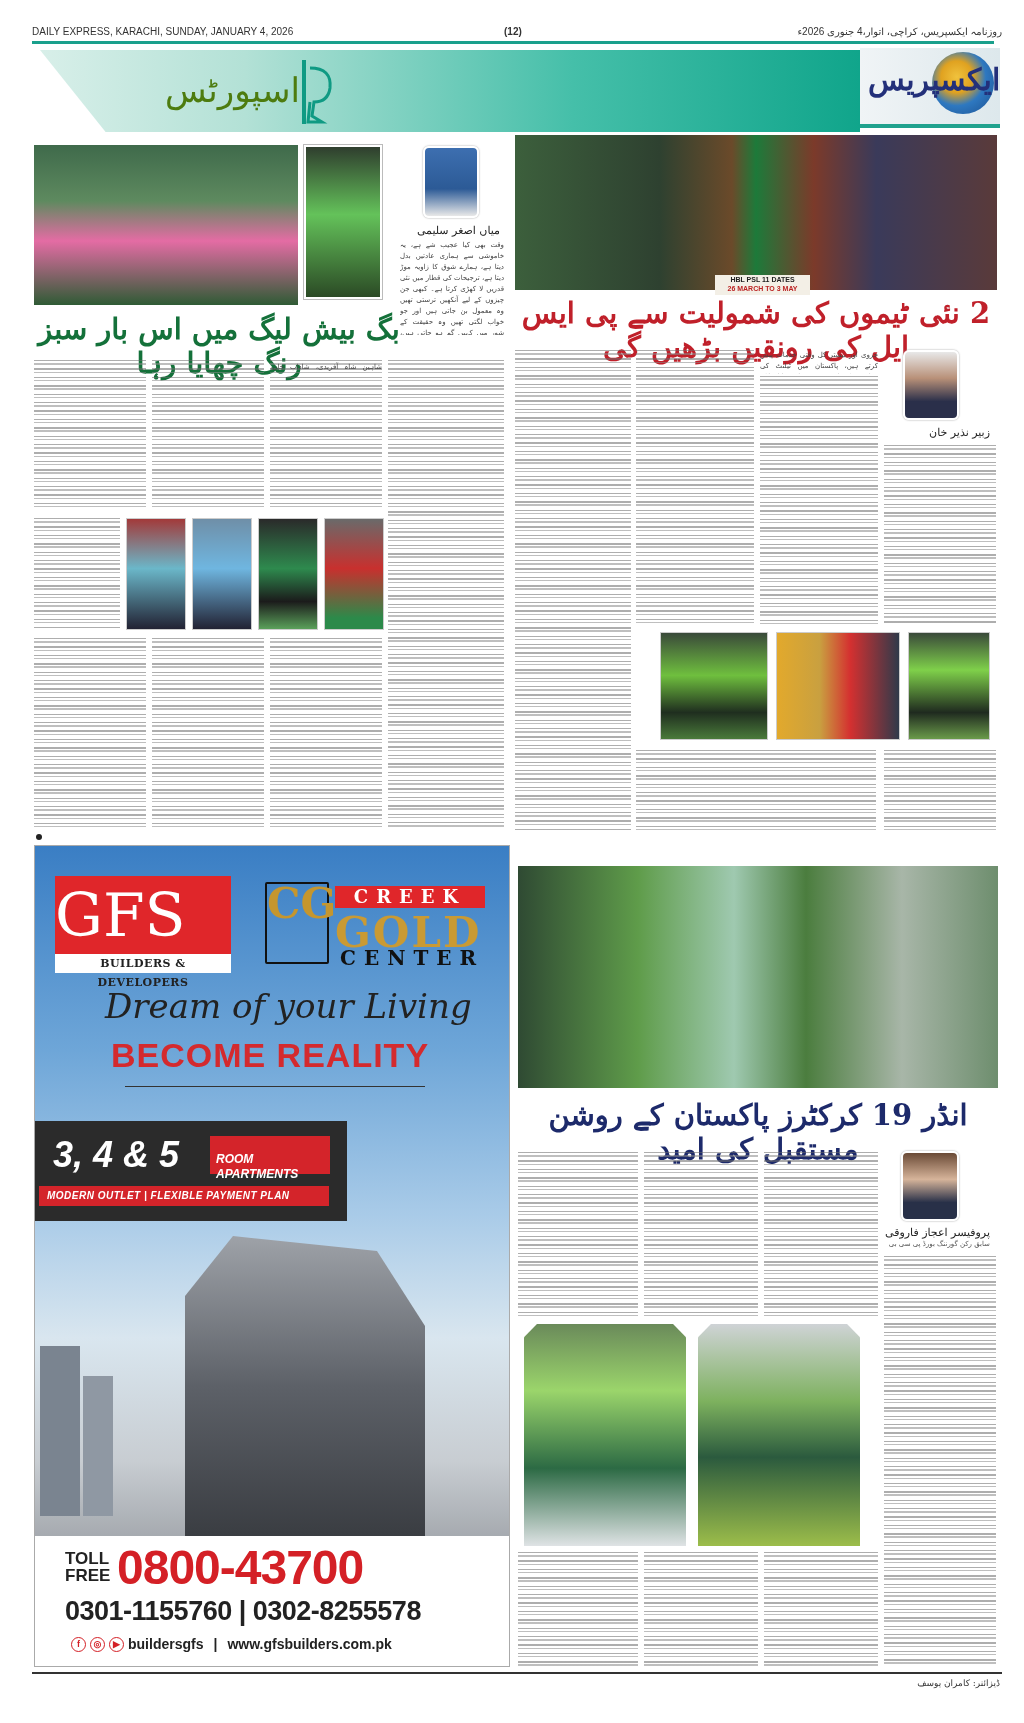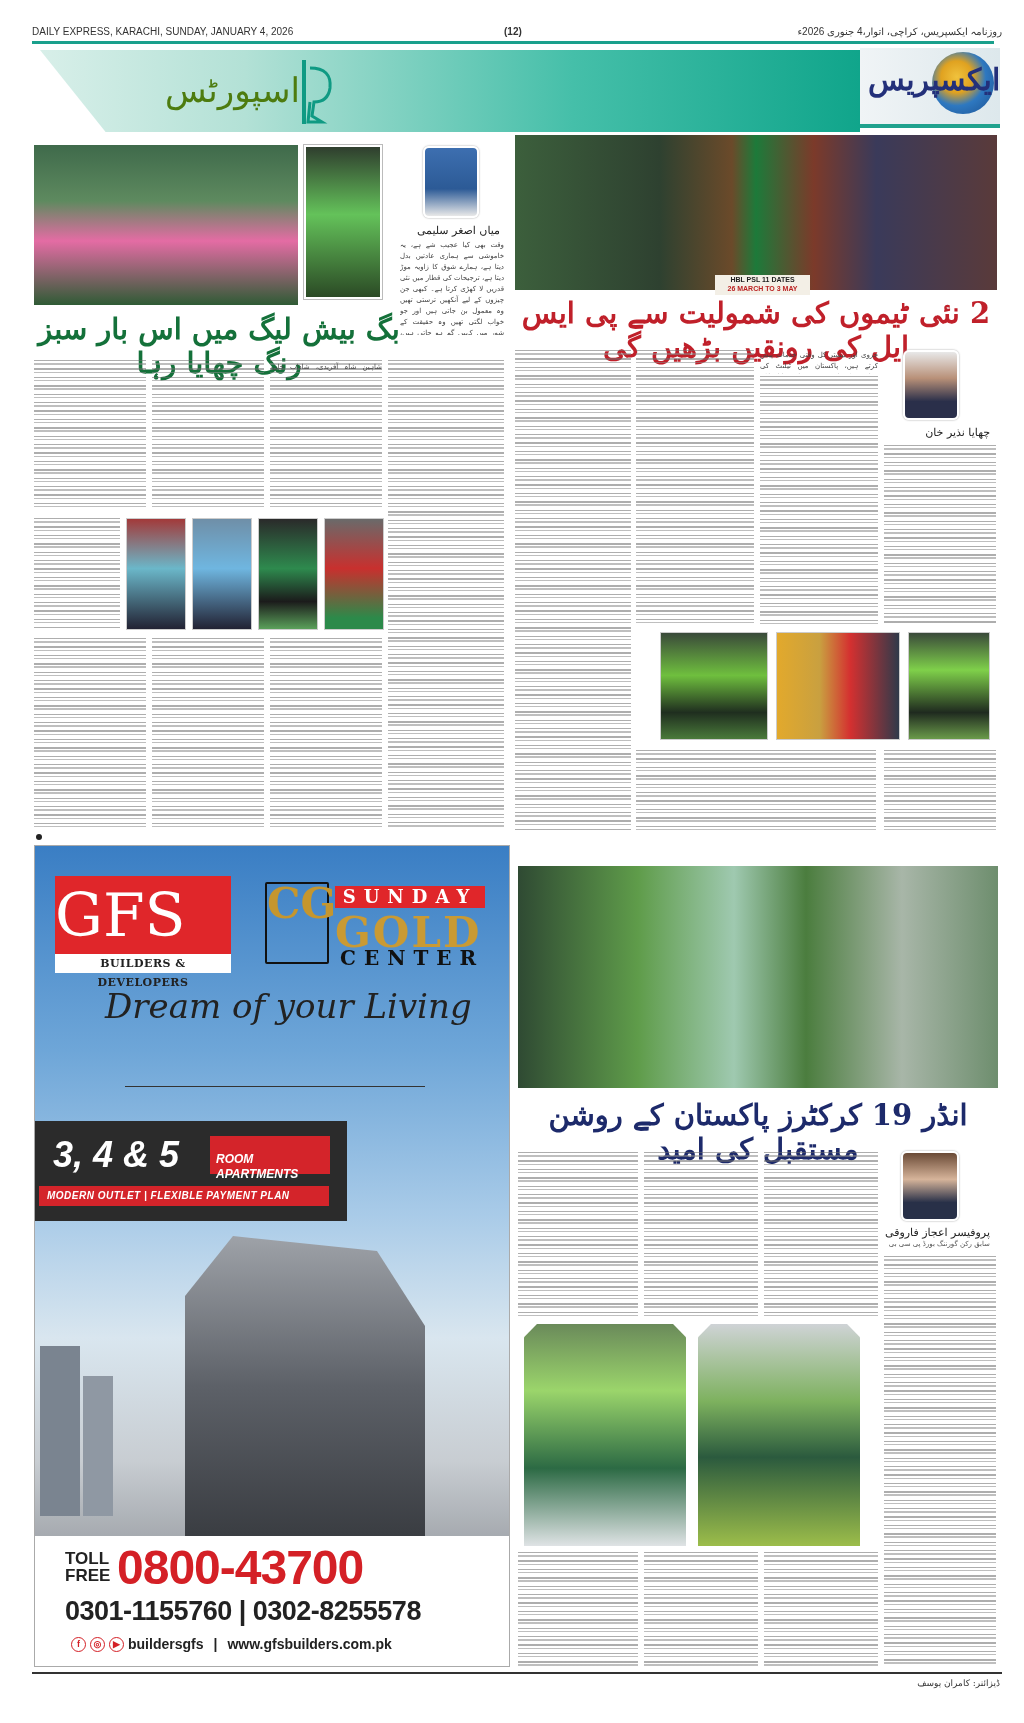--- a/index.html
+++ b/index.html
@@ -112,45 +112,46 @@
 <div class="abs textblock" style="top:638px;left:270px;width:112px;height:192px;"></div>
 <div class="abs bullet" style="top:834px;left:36px;"></div>
 
 <div class="abs img psl-collage"></div>
 <div class="abs psl-dates">
   <div>HBL PSL 11 DATES</div>
   <div style="color:#b22;">26 MARCH TO 3 MAY</div>
 </div>
 <div class="abs headline-red">2 نئی ٹیموں کی شمولیت سے پی ایس ایل کی رونقیں بڑھیں گی</div>
 <div class="abs author author2"></div>
-<div class="abs author-name" style="top:426px;left:880px;width:110px;">چھایا نذیر خان</div>
+<div class="abs author-name" style="top:426px;left:880px;width:110px;">زبیر نذیر خان</div>
 <div class="abs col-text" style="top:350px;left:760px;width:118px;height:24px;">جزوی اور بیشتر کل وقتی خدمات پیش کرتے ہیں، پاکستان میں ٹیلنٹ کی فراہمی کے لیے بھی پی ایس ایل ایک ذریعہ ہوتی ہے</div>
 <div class="abs textblock" style="top:376px;left:760px;width:118px;height:250px;"></div>
 <div class="abs textblock" style="top:350px;left:636px;width:118px;height:276px;"></div>
 <div class="abs textblock" style="top:350px;left:515px;width:116px;height:480px;"></div>
 <div class="abs textblock" style="top:445px;left:884px;width:112px;height:180px;"></div>
 
 <div class="abs thumbs3" style="top:632px;left:660px;">
   <div class="thumb" style="left:0;top:0;width:108px;height:108px;background:linear-gradient(180deg,#3a4a3a,#6fbf3e 40%,#1f2e1f 75%,#4a7a3a);"></div>
   <div class="thumb" style="left:116px;top:0;width:124px;height:108px;background:linear-gradient(90deg,#e2a92c 0%,#c9a040 35%,#d43030 60%,#2f3a4a 100%);"></div>
   <div class="thumb" style="left:248px;top:0;width:82px;height:108px;background:linear-gradient(180deg,#3a4a3a,#7fd04a 35%,#1f2a1f 75%,#6a9a4a);"></div>
 </div>
 <div class="abs textblock" style="top:750px;left:636px;width:240px;height:80px;"></div>
 <div class="abs textblock" style="top:750px;left:884px;width:112px;height:80px;"></div>
 
 <div class="abs ad">
   <div class="gfs-box">
     <div class="t">GFS</div>
     <div class="sub">BUILDERS &amp; DEVELOPERS</div>
   </div>
   <div class="cg-mark">CG</div>
-  <div class="creek">SUNDAY</div>
+  <div class="creek">CREEK</div>
   <div class="gold">GOLD</div>
   <div class="center">CENTER</div>
   <div class="dream">Dream of your Living</div>
+  <div class="reality">BECOME REALITY</div>
   <div class="reality-rule"></div>
   <div class="tower1"></div>
   <div class="tower2"></div>
   <div class="building"></div>
   <div class="apt-band"></div>
   <div class="apt-num">3, 4 &amp; 5</div>
   <div class="apt-room">
     <div>ROOM</div>
     <div>APARTMENTS</div>
   </div>

